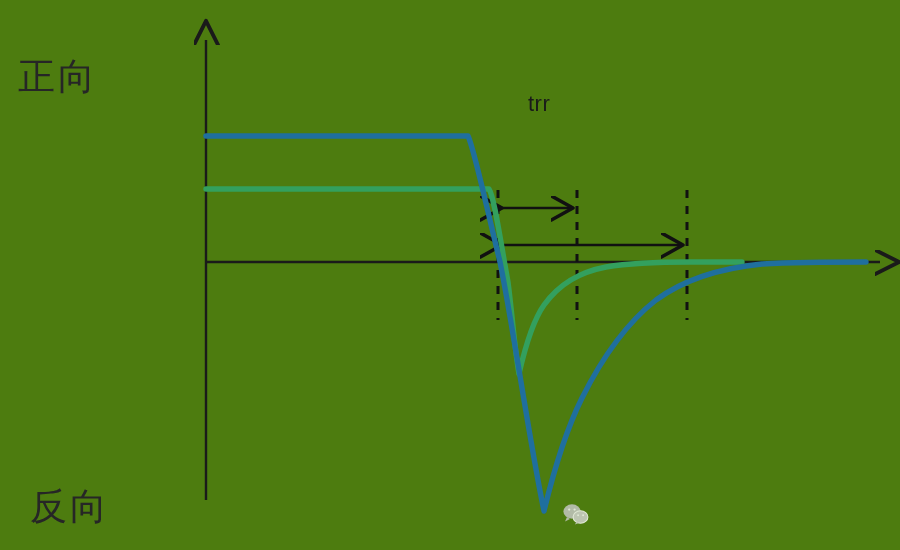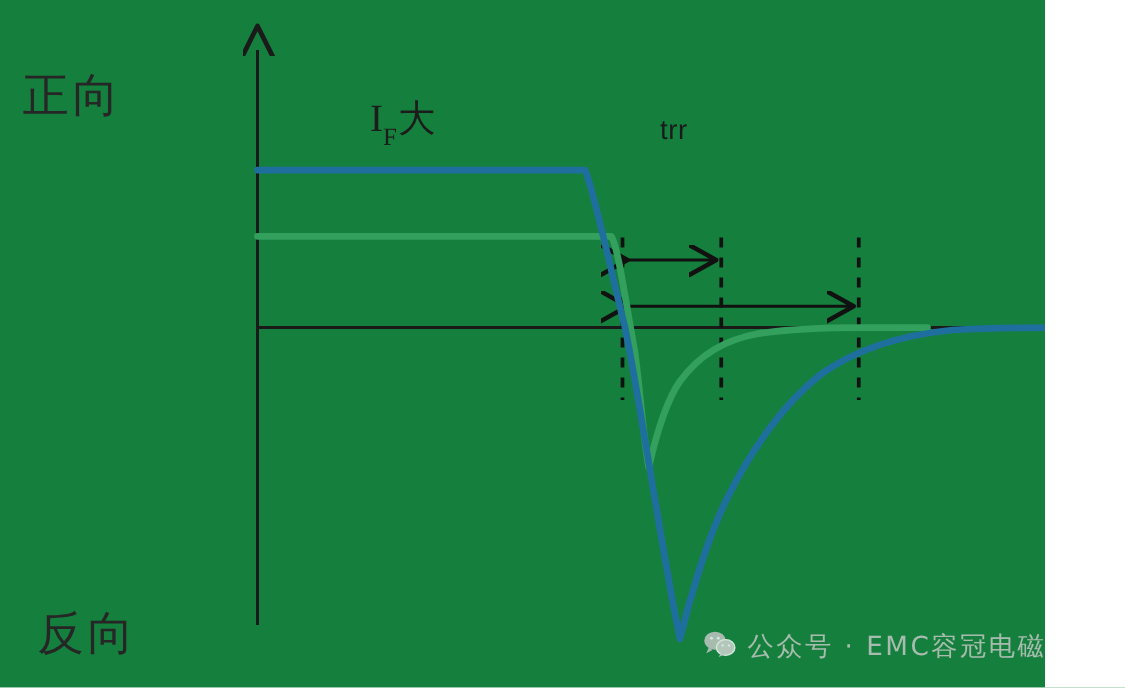--- a/index.html
+++ b/index.html
@@ -6,23 +6,23 @@
   html, body {
     margin: 0;
     padding: 0;
     background: #ffffff;
   }
   body {
     font-family: "Liberation Sans", sans-serif;
   }
   #stage {
     position: relative;
-    width: 836px;
+    width: 900px;
     height: 550px;
-    background: #15803d;
+    background: #4d7c0f;
     overflow: hidden;
   }
   #plot {
     position: absolute;
     left: 0;
     top: 0;
     width: 900px;
     height: 550px;
   }
 
@@ -142,34 +142,32 @@
              C 602,358 628,322 656,300
              C 686,278 722,268 762,264
              C 800,262 836,262 866,262" fill="none" stroke="#1f6f9e" stroke-width="5.4" stroke-linecap="round" stroke-linejoin="round"></path>
 
   </svg>
 
   <div class="lbl cjk-label" id="label-forward">正向</div>
 
   <div class="lbl cjk-label" id="label-reverse">反向</div>
 
-  <div class="lbl if-label" id="label-if-large"><span>I</span><span class="sub">F</span><span class="cjk">大</span></div>
 
 
   <div class="lbl" id="label-trr">trr</div>
 
   <div id="watermark">
     <span class="wm-icon">
       <svg width="26" height="22" viewBox="0 0 26 22" xmlns="http://www.w3.org/2000/svg">
         <ellipse cx="9" cy="8.5" rx="8.6" ry="7.2" fill="#c9c9c9"></ellipse>
         <path d="M4 14 L2 18.5 L7 16 Z" fill="#c9c9c9"></path>
         <ellipse cx="17.5" cy="14" rx="7.4" ry="6.3" fill="#d6d6d6" stroke="#ffffff" stroke-width="1.1"></ellipse>
         <path d="M13.5 18.6 L12 21.6 L16 19.8 Z" fill="#d6d6d6"></path>
         <circle cx="6.2" cy="6.6" r="1.15" fill="#ffffff"></circle>
         <circle cx="11.6" cy="6.6" r="1.15" fill="#ffffff"></circle>
         <circle cx="15.1" cy="12.3" r="0.95" fill="#ffffff"></circle>
         <circle cx="20.1" cy="12.3" r="0.95" fill="#ffffff"></circle>
       </svg>
     </span>
-    <span class="wm-text">公众号 · EMC容冠电磁</span>
   </div>
 
 </div>
 
 </body></html>

